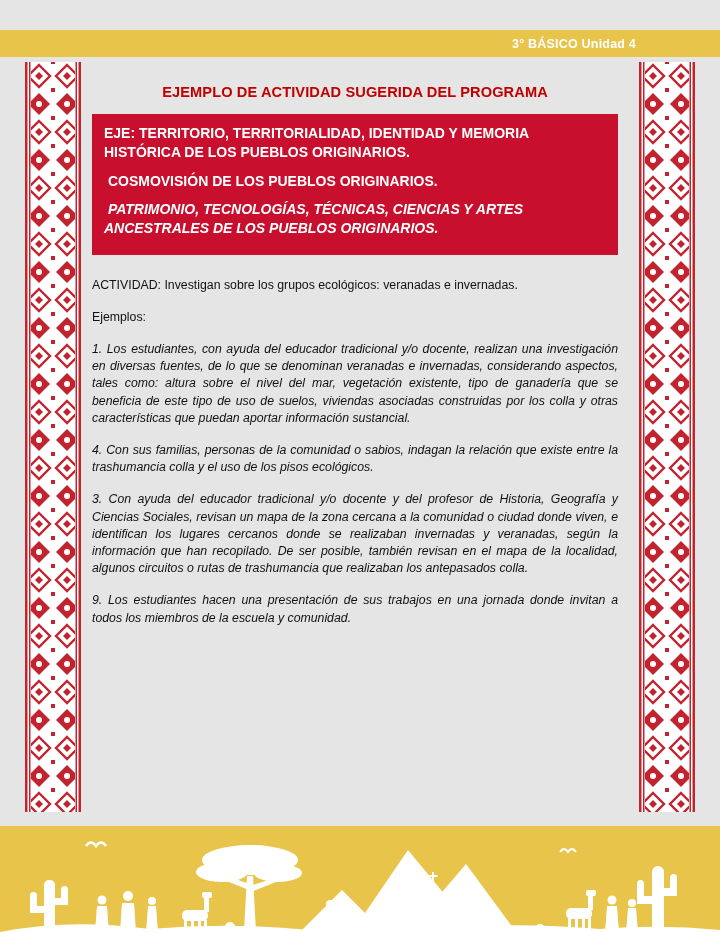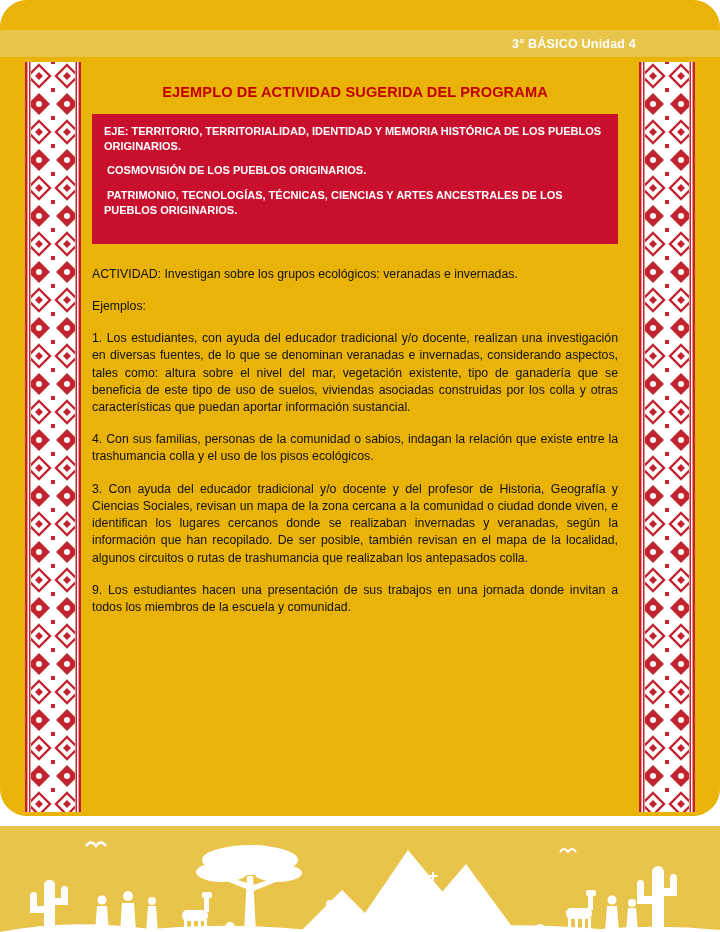--- a/index.html
+++ b/index.html
@@ -3,21 +3,21 @@
 <meta charset="utf-8">
 <style>
   html, body { margin: 0; padding: 0; }
   body {
     width: 720px; height: 932px;
     background: #ffffff;
     font-family: "Liberation Sans", sans-serif;
     position: relative;
     overflow: hidden;
   }
-  .page { position: relative; width: 720px; height: 816px; background:#eab308;border-radius:27px; }
+  .page { position: relative; width: 720px; height: 932px; background:#e5e5e5; }
 
   
   .top-bar {
     position: absolute; top: 30px; left: 0;
     width: 720px; height: 27px;
     background: #E8C44A;
     display: flex; align-items: center; justify-content: flex-end;
     padding-right: 84px; box-sizing: border-box;
   }
   .unit-badge {
@@ -37,31 +37,31 @@
   .page-title {
     text-align: center;
     color: #C00000; font-weight: bold; font-size: 14.6px;
     margin: 0 0 14px 0; letter-spacing: 0.1px;
   }
   .eje-box {
     background: #C8102E;
     color: #ffffff;
     padding: 10px 12px;
     font-weight: bold;
-    font-size: 11px;
+    font-size: 14px;
     line-height: 1.38;
   }
   .eje-box .eje-line { margin: 0 0 9px 0; white-space: pre-wrap; }
-  .eje-box .eje-line:last-child { margin-bottom: 16px; }
+  .eje-box .eje-line:last-child { margin-bottom: 6px; font-style: italic; }
 
   .body-text { margin-top: 22px; color: #111; font-size: 12.3px; line-height: 1.4; }
   .body-text p { margin: 0 0 15px 0; }
   .activity-line { text-align: left; }
   .examples-label { }
-  .example-paragraph { text-align: justify; }
+  .example-paragraph { text-align: justify; font-style: italic; }
 
   
   .bottom-band {
     position: absolute; left: 0; top: 826px;
     width: 720px; height: 106px;
     background: #E8C44A;
     overflow: hidden;
   }
   .bottom-band svg { display: block; }
 </style>

